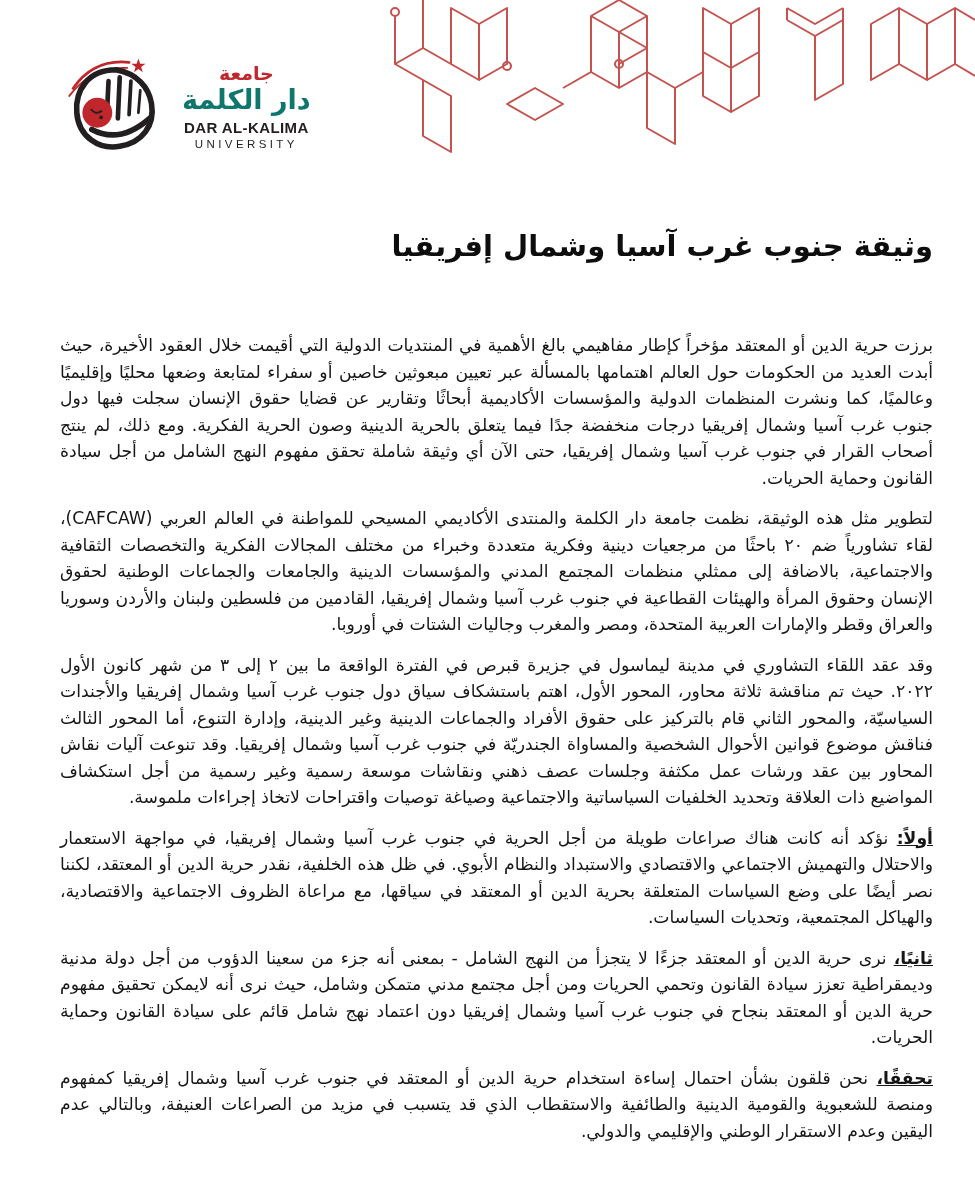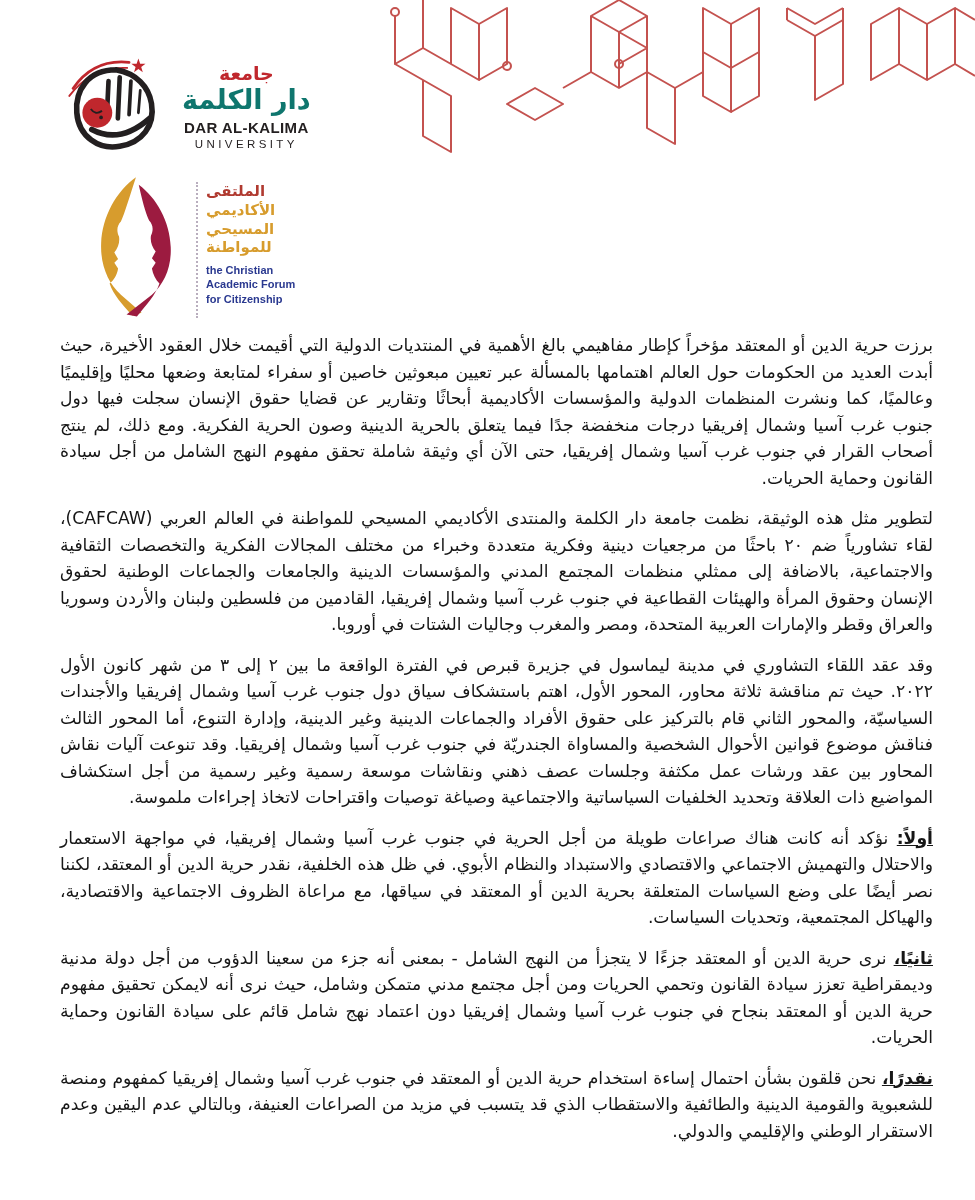--- a/index.html
+++ b/index.html
@@ -94,45 +94,27 @@
       <circle cx="44" cy="69" r="2" fill="#231f20"></circle>
     </svg>
     <div class="uni-text">
       <div class="uni-ar1">جامعة</div>
       <div class="uni-ar2">دار الكلمة</div>
       <div class="uni-en1">DAR AL-KALIMA</div>
       <div class="uni-en2">UNIVERSITY</div>
     </div>
   </div>
 
-  <div class="forum-block">
-    <svg class="forum-faces" viewBox="0 0 100 152" aria-hidden="true">
-      <path d="M51,4 C30,19 15,46 14,74 C13,97 21,116 35,129 L57,148 L47,151 C36,139 27,129 23,117 C27,114 31,108 32,101 L28,95 L32,91 L28,84 C32,79 34,73 33,67 C30,61 31,55 35,51 C39,43 45,22 51,4 Z" fill="#d79c2d"></path>
-      <path d="M54,12 C73,26 87,51 88,78 C89,100 81,117 68,129 L41,150 L52,152 C62,140 72,129 76,117 C72,113 69,107 68,101 L72,95 L68,90 L72,83 C68,78 66,72 67,66 C70,60 69,54 65,50 C61,42 57,26 54,12 Z" fill="#9c1b40"></path>
-    </svg>
-    <div class="forum-text">
-      <div class="forum-ar">
-        <div class="l1">الملتقى</div>
-        <div class="lg">الأكاديمي</div>
-        <div class="lg">المسيحي</div>
-        <div class="lg">للمواطنة</div>
-      </div>
-      <div class="forum-en">
-        <div>the Christian</div>
-        <div>Academic Forum</div>
-        <div>for Citizenship</div>
-      </div>
-    </div>
-  </div>
 
   <div class="doc-title">
+    <div>وثيقة جنوب غرب آسيا وشمال إفريقيا</div>
   </div>
 
   <div class="doc-body">
     <p>برزت حرية الدين أو المعتقد مؤخراً كإطار مفاهيمي بالغ الأهمية في المنتديات الدولية التي أقيمت خلال العقود الأخيرة، حيث أبدت العديد من الحكومات حول العالم اهتمامها بالمسألة عبر تعيين مبعوثين خاصين أو سفراء لمتابعة وضعها محليًا وإقليميًا وعالميًا، كما ونشرت المنظمات الدولية والمؤسسات الأكاديمية أبحاثًا وتقارير عن قضايا حقوق الإنسان سجلت فيها دول جنوب غرب آسيا وشمال إفريقيا درجات منخفضة جدًا فيما يتعلق بالحرية الدينية وصون الحرية الفكرية. ومع ذلك، لم ينتج أصحاب القرار في جنوب غرب آسيا وشمال إفريقيا، حتى الآن أي وثيقة شاملة تحقق مفهوم النهج الشامل من أجل سيادة القانون وحماية الحريات.</p>
     <p>لتطوير مثل هذه الوثيقة، نظمت جامعة دار الكلمة والمنتدى الأكاديمي المسيحي للمواطنة في العالم العربي (CAFCAW)، لقاء تشاورياً ضم ٢٠ باحثًا من مرجعيات دينية وفكرية متعددة وخبراء من مختلف المجالات الفكرية والتخصصات الثقافية والاجتماعية، بالاضافة إلى ممثلي منظمات المجتمع المدني والمؤسسات الدينية والجامعات والجماعات الوطنية لحقوق الإنسان وحقوق المرأة والهيئات القطاعية في جنوب غرب آسيا وشمال إفريقيا، القادمين من فلسطين ولبنان والأردن وسوريا والعراق وقطر والإمارات العربية المتحدة، ومصر والمغرب وجاليات الشتات في أوروبا.</p>
     <p>وقد عقد اللقاء التشاوري في مدينة ليماسول في جزيرة قبرص في الفترة الواقعة ما بين ٢ إلى ٣ من شهر كانون الأول ٢٠٢٢. حيث تم مناقشة ثلاثة محاور، المحور الأول، اهتم باستشكاف سياق دول جنوب غرب آسيا وشمال إفريقيا والأجندات السياسيّة، والمحور الثاني قام بالتركيز على حقوق الأفراد والجماعات الدينية وغير الدينية، وإدارة التنوع، أما المحور الثالث فناقش موضوع قوانين الأحوال الشخصية والمساواة الجندريّة في جنوب غرب آسيا وشمال إفريقيا. وقد تنوعت آليات نقاش المحاور بين عقد ورشات عمل مكثفة وجلسات عصف ذهني ونقاشات موسعة رسمية وغير رسمية من أجل استكشاف المواضيع ذات العلاقة وتحديد الخلفيات السياساتية والاجتماعية وصياغة توصيات واقتراحات لاتخاذ إجراءات ملموسة.</p>
     <p><b>أولاً:</b> <span>نؤكد أنه كانت هناك صراعات طويلة من أجل الحرية في جنوب غرب آسيا وشمال إفريقيا، في مواجهة الاستعمار والاحتلال والتهميش الاجتماعي والاقتصادي والاستبداد والنظام الأبوي. في ظل هذه الخلفية، نقدر حرية الدين أو المعتقد، لكننا نصر أيضًا على وضع السياسات المتعلقة بحرية الدين أو المعتقد في سياقها، مع مراعاة الظروف الاجتماعية والاقتصادية، والهياكل المجتمعية، وتحديات السياسات.</span></p>
     <p><b>ثانيًا،</b> <span>نرى حرية الدين أو المعتقد جزءًا لا يتجزأ من النهج الشامل - بمعنى أنه جزء من سعينا الدؤوب من أجل دولة مدنية وديمقراطية تعزز سيادة القانون وتحمي الحريات ومن أجل مجتمع مدني متمكن وشامل، حيث نرى أنه لايمكن تحقيق مفهوم حرية الدين أو المعتقد بنجاح في جنوب غرب آسيا وشمال إفريقيا دون اعتماد نهج شامل قائم على سيادة القانون وحماية الحريات.</span></p>
-    <p><b>نقدرًا،</b> <span>نحن قلقون بشأن احتمال إساءة استخدام حرية الدين أو المعتقد في جنوب غرب آسيا وشمال إفريقيا كمفهوم ومنصة للشعبوية والقومية الدينية والطائفية والاستقطاب الذي قد يتسبب في مزيد من الصراعات العنيفة، وبالتالي عدم اليقين وعدم الاستقرار الوطني والإقليمي والدولي.</span></p>
+    <p><b>تحققًا،</b> <span>نحن قلقون بشأن احتمال إساءة استخدام حرية الدين أو المعتقد في جنوب غرب آسيا وشمال إفريقيا كمفهوم ومنصة للشعبوية والقومية الدينية والطائفية والاستقطاب الذي قد يتسبب في مزيد من الصراعات العنيفة، وبالتالي عدم اليقين وعدم الاستقرار الوطني والإقليمي والدولي.</span></p>
   </div>
 
 </div>
 
 </body></html>

